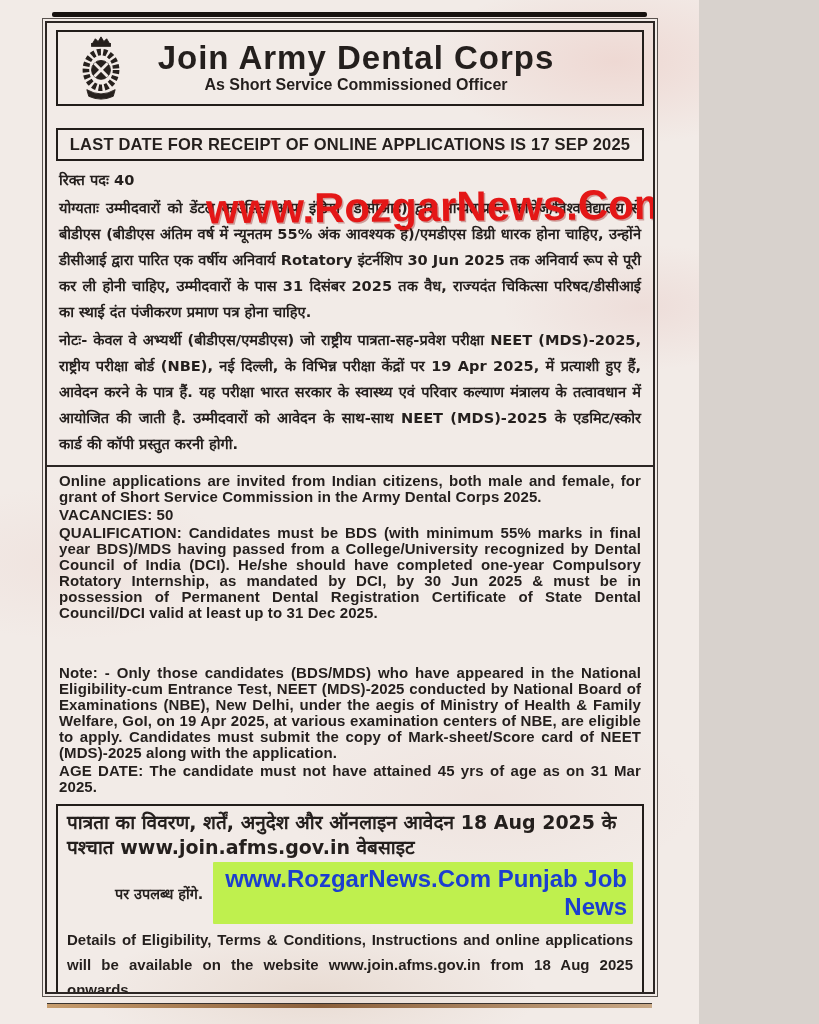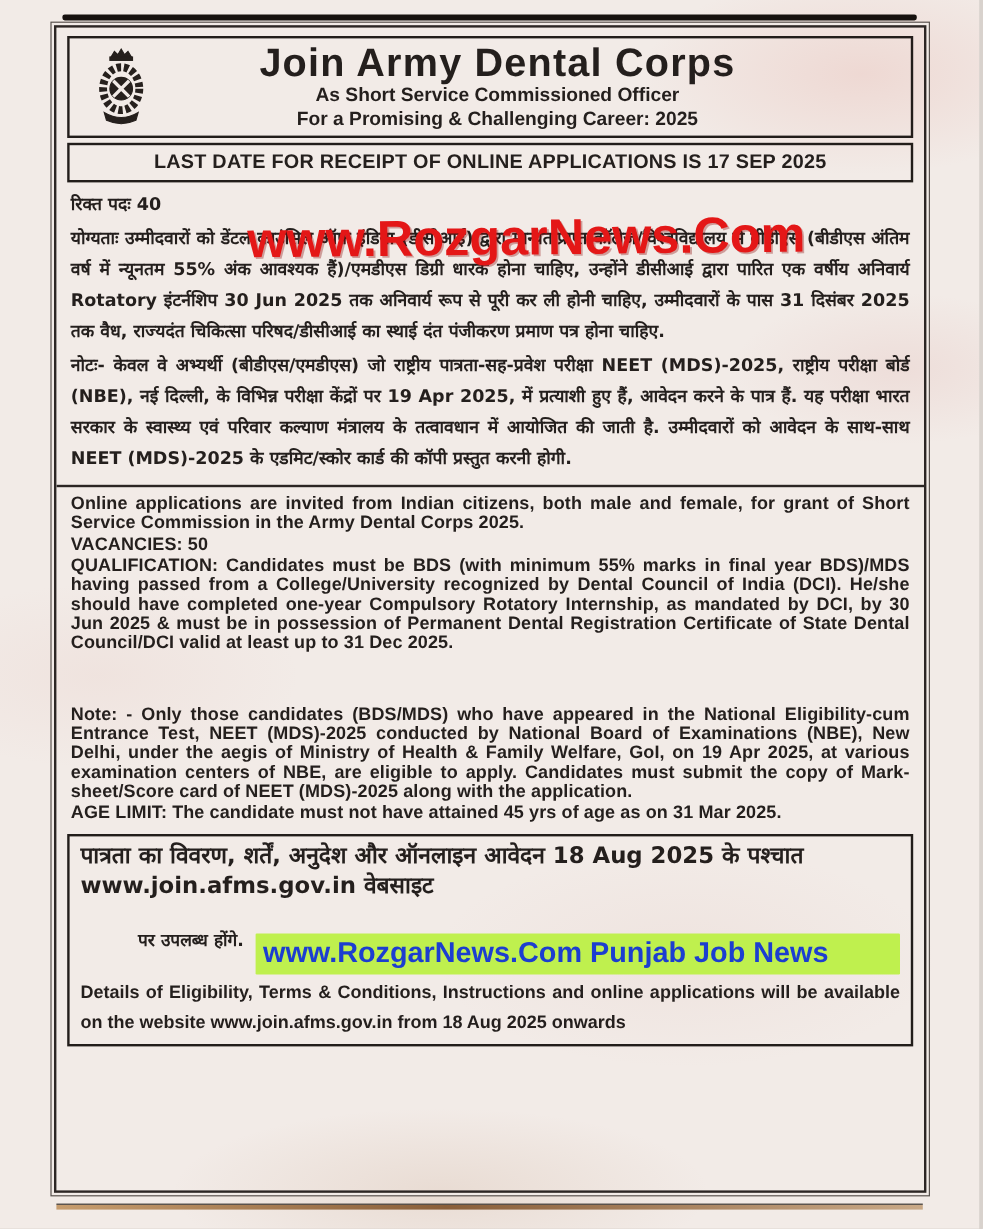--- a/index.html
+++ b/index.html
@@ -1,17 +1,17 @@
 <!DOCTYPE html>
 <html><head>
 <meta charset="utf-8">
 <style>
   html,body{margin:0;padding:0;background:#d8d2cd;}
   .page{
-    position:relative;width:816px;height:1024px;overflow:hidden;
+    position:relative;width:699px;height:1024px;overflow:hidden;
     background:
       radial-gradient(ellipse 260px 120px at 88% 6%, rgba(224,150,140,.22), transparent 70%),
       radial-gradient(ellipse 200px 90px at 92% 30%, rgba(214,150,145,.16), transparent 70%),
       radial-gradient(ellipse 240px 110px at 10% 55%, rgba(220,170,160,.12), transparent 70%),
       radial-gradient(ellipse 300px 130px at 70% 78%, rgba(210,160,150,.10), transparent 70%),
       radial-gradient(ellipse 320px 100px at 45% 97%, rgba(190,150,120,.18), transparent 70%),
       #f2ebe7;
     color:#241f1d;
     font-family:"Liberation Sans", sans-serif;
   }
@@ -19,38 +19,38 @@
   .frame{
     position:absolute;left:45px;right:44px;top:21px;bottom:30px;
     border:2px solid #2c2624;box-shadow:0 0 0 2px #f2ebe7,0 0 0 3px #5a534f;
     padding:7px 9px;box-sizing:border-box;display:flex;flex-direction:column;overflow:hidden;
   }
   .header-box{border:2px solid #221d1a;display:flex;align-items:center;padding:3px 8px;}
   .crest{width:62px;height:66px;flex:0 0 auto;margin:0 4px;}
   .titles{flex:1;text-align:center;padding-right:58px;}
   .title{font-size:33px;font-weight:700;letter-spacing:1px;line-height:1.05;}
   .sub{font-size:16px;font-weight:700;line-height:1.25;}
-  .lastdate{border:2px solid #221d1a;margin-top:4px;text-align:center;font-weight:700;font-size:16.5px;padding:5px 0;letter-spacing:.2px;}
+  .lastdate{border:2px solid #221d1a;margin-top:22px;text-align:center;font-weight:700;font-size:16.5px;padding:5px 0;letter-spacing:.2px;}
   .content{position:relative;padding:4px 3px 0;}
   .hi p{font-family:"DejaVu Sans",sans-serif;font-size:14.6px;font-weight:600;line-height:26px;text-align:justify;margin:2px 0;}
   .hi b{font-weight:700;}
   .watermark{
     position:absolute;top:22px;left:150px;z-index:3;white-space:nowrap;
     font-size:42px;font-weight:700;color:#e41717;transform:rotate(-.6deg);
     text-shadow:1.5px 1.5px 0 rgba(140,8,8,.35);
   }
   .divider{border:0;border-top:2px solid #2c2624;margin:8px -12px 6px;}
   .en p{font-size:15px;font-weight:600;line-height:16px;text-align:justify;margin:2px 0;letter-spacing:.1px;}
   .en b{font-weight:700;}
   .en .bold-para{font-weight:700;margin-top:44px;}
   .bottom-box{border:2px solid #221d1a;margin-top:7px;padding:4px 9px 5px;}
   .bb-hi{font-family:"DejaVu Sans",sans-serif;font-weight:700;font-size:19px;line-height:25px;}
   .bb-row{display:flex;align-items:center;gap:10px;margin:2px 0 3px;}
   .bb-hi2{font-family:"DejaVu Sans",sans-serif;font-weight:700;font-size:14.4px;flex:0 0 auto;margin-left:48px;}
-  .banner{flex:1;text-align:left;font-weight:700;font-size:24px;padding:3px 6px;border-radius:1px;margin-top:25px;}
+  .banner{flex:1;text-align:right;font-weight:700;font-size:24px;padding:3px 6px;border-radius:1px;}
   .bb-en{font-weight:700;font-size:15px;line-height:25px;text-align:justify;}
   .bottom-tan{position:absolute;left:47px;right:47px;bottom:16px;height:4px;
     background:linear-gradient(90deg,#c79d6e,#8a5f3a 45%,#c9a987);border-top:1px solid #3a332f;}
 </style>
 </head>
 <body>
 
 <div class="page">
   <div class="top-rule"></div>
 
@@ -63,21 +63,20 @@
           <rect x="22" y="9" width="20" height="3"></rect>
           <ellipse cx="32" cy="37" rx="16" ry="19" fill="none" stroke-width="7" stroke-dasharray="4 2.5"></ellipse>
           <circle cx="32" cy="37" r="10"></circle>
           <path d="M25 30 L39 44 M39 30 L25 44" stroke="#f1eae6" stroke-width="3" fill="none"></path>
           <path d="M17 58 q15 9 30 0 l-2 7 q-13 6 -26 0 z"></path>
         </g>
       </svg>
       <div class="titles">
         <div class="title">Join Army Dental Corps</div>
         <div class="sub">As Short Service Commissioned Officer</div>
-        <div class="sub">For a Promising &amp; Challenging Career: 2025</div>
       </div>
     </div>
 
     <div class="lastdate">LAST DATE FOR RECEIPT OF ONLINE APPLICATIONS IS 17 SEP 2025</div>
 
     <div class="content">
       <div class="watermark" style="color: rgb(228, 23, 23);">www.RozgarNews.Com</div>
 
       <div class="hi">
         <p><b>रिक्त पदः 40</b></p>
@@ -85,21 +84,21 @@
         <p><b>नोटः-</b><span> केवल वे अभ्यर्थी (बीडीएस/एमडीएस) जो राष्ट्रीय पात्रता-सह-प्रवेश परीक्षा NEET (MDS)-2025, राष्ट्रीय परीक्षा बोर्ड (NBE), नई दिल्ली, के विभिन्न परीक्षा केंद्रों पर 19 Apr 2025, में प्रत्याशी हुए हैं, आवेदन करने के पात्र हैं. यह परीक्षा भारत सरकार के स्वास्थ्य एवं परिवार कल्याण मंत्रालय के तत्वावधान में आयोजित की जाती है. उम्मीदवारों को आवेदन के साथ-साथ NEET (MDS)-2025 के एडमिट/स्कोर कार्ड की कॉपी प्रस्तुत करनी होगी.</span></p>
       </div>
 
       <hr class="divider">
 
       <div class="en">
         <p>Online applications are invited from Indian citizens, both male and female, for grant of Short Service Commission in the Army Dental Corps 2025.</p>
         <p><b>VACANCIES: 50</b></p>
         <p><b>QUALIFICATION:</b><span> Candidates must be BDS (with minimum 55% marks in final year BDS)/MDS having passed from a College/University recognized by Dental Council of India (DCI). He/she should have completed one-year Compulsory Rotatory Internship, as mandated by DCI, by 30 Jun 2025 &amp; must be in possession of Permanent Dental Registration Certificate of State Dental Council/DCI valid at least up to 31 Dec 2025.</span></p>
         <p class="bold-para"><b>Note: -</b><span> Only those candidates (BDS/MDS) who have appeared in the National Eligibility-cum Entrance Test, NEET (MDS)-2025 conducted by National Board of Examinations (NBE), New Delhi, under the aegis of Ministry of Health &amp; Family Welfare, GoI, on 19 Apr 2025, at various examination centers of NBE, are eligible to apply. Candidates must submit the copy of Mark-sheet/Score card of NEET (MDS)-2025 along with the application.</span></p>
-        <p><b>AGE LIMIT:</b><span> The candidate must not have attained 45 yrs of age as on 31 Mar 2025.</span></p>
+        <p><b>AGE DATE:</b><span> The candidate must not have attained 45 yrs of age as on 31 Mar 2025.</span></p>
       </div>
     </div>
 
     <div class="bottom-box">
       <div class="bb-hi">पात्रता का विवरण, शर्तें, अनुदेश और ऑनलाइन आवेदन 18 Aug 2025 के पश्चात www.join.afms.gov.in वेबसाइट</div>
       <div class="bb-row">
         <span class="bb-hi2">पर उपलब्ध होंगे.</span>
         <span class="banner" style="background: rgb(191, 240, 78); color: rgb(28, 62, 208);">www.RozgarNews.Com Punjab Job News</span>
       </div>
       <div class="bb-en">Details of Eligibility, Terms &amp; Conditions, Instructions and online applications will be available on the website www.join.afms.gov.in from 18 Aug 2025 onwards</div>

